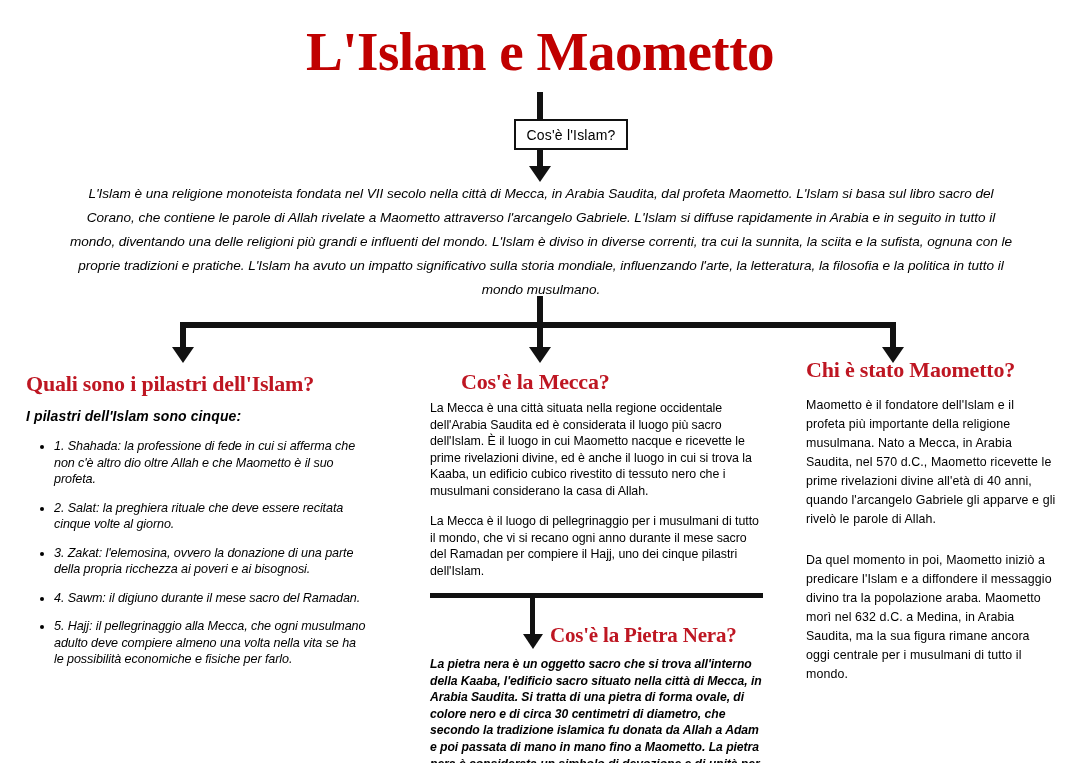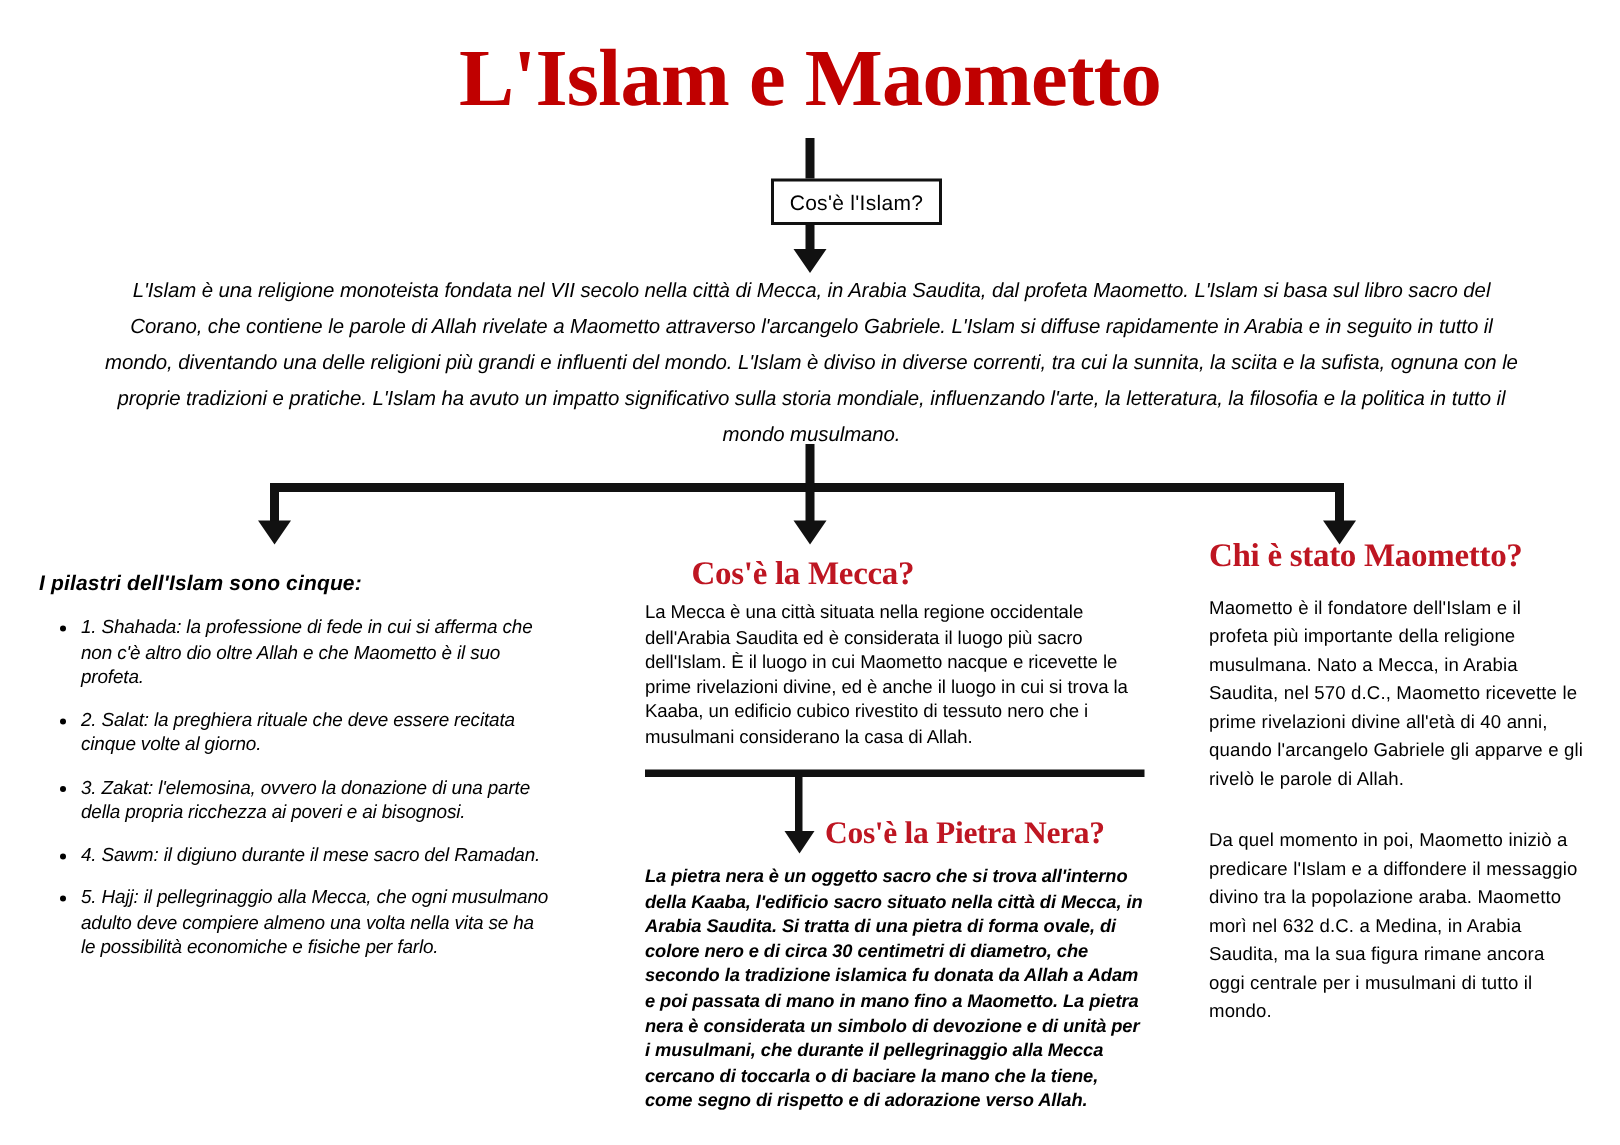--- a/index.html
+++ b/index.html
@@ -209,33 +209,35 @@
 <div class="conn" id="trunk-to-bar"></div>
 <div class="conn" id="hbar"></div>
 <div class="conn" id="drop-left"></div>
 <div class="conn" id="drop-mid"></div>
 <div class="conn" id="drop-right"></div>
 <div class="arrow-down" id="arrow-left"></div>
 <div class="arrow-down" id="arrow-mid"></div>
 <div class="arrow-down" id="arrow-right"></div>
 
 <div class="col" id="col-left">
+  <h2 class="col-head">Quali sono i pilastri dell'Islam?</h2>
   <div class="subhead">I pilastri dell'Islam sono cinque:</div>
   <ul class="pillars">
     <li>1. Shahada: la professione di fede in cui si afferma che non c'è altro dio oltre Allah e che Maometto è il suo profeta.</li>
     <li>2. Salat: la preghiera rituale che deve essere recitata cinque volte al giorno.</li>
     <li>3. Zakat: l'elemosina, ovvero la donazione di una parte della propria ricchezza ai poveri e ai bisognosi.</li>
     <li>4. Sawm: il digiuno durante il mese sacro del Ramadan.</li>
     <li>5. Hajj: il pellegrinaggio alla Mecca, che ogni musulmano adulto deve compiere almeno una volta nella vita se ha le possibilità economiche e fisiche per farlo.</li>
   </ul>
 </div>
 
 <div class="col" id="col-mid">
   <h2 class="col-head">Cos'è la Mecca?</h2>
   <p class="body-text">La Mecca è una città situata nella regione occidentale dell'Arabia Saudita ed è considerata il luogo più sacro dell'Islam. È il luogo in cui Maometto nacque e ricevette le prime rivelazioni divine, ed è anche il luogo in cui si trova la Kaaba, un edificio cubico rivestito di tessuto nero che i musulmani considerano la casa di Allah.</p>
+  <p class="body-text">La Mecca è il luogo di pellegrinaggio per i musulmani di tutto il mondo, che vi si recano ogni anno durante il mese sacro del Ramadan per compiere il Hajj, uno dei cinque pilastri dell'Islam.</p>
 
   <div id="stone-block">
     <div id="stone-rule"></div>
     <div id="stone-stem"></div>
     <div id="stone-arrow"></div>
     <h3 id="stone-head">Cos'è la Pietra Nera?</h3>
     <p id="stone-text">La pietra nera è un oggetto sacro che si trova all'interno della Kaaba, l'edificio sacro situato nella città di Mecca, in Arabia Saudita. Si tratta di una pietra di forma ovale, di colore nero e di circa 30 centimetri di diametro, che secondo la tradizione islamica fu donata da Allah a Adam e poi passata di mano in mano fino a Maometto. La pietra nera è considerata un simbolo di devozione e di unità per i musulmani, che durante il pellegrinaggio alla Mecca cercano di toccarla o di baciare la mano che la tiene, come segno di rispetto e di adorazione verso Allah.</p>
   </div>
 </div>
 

